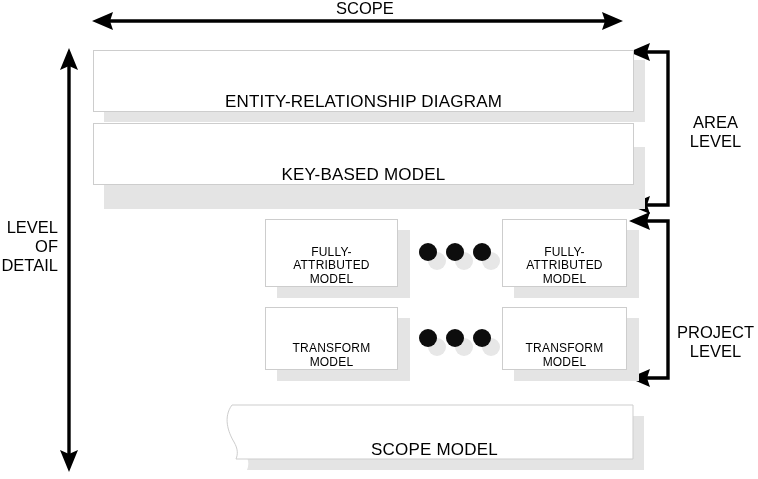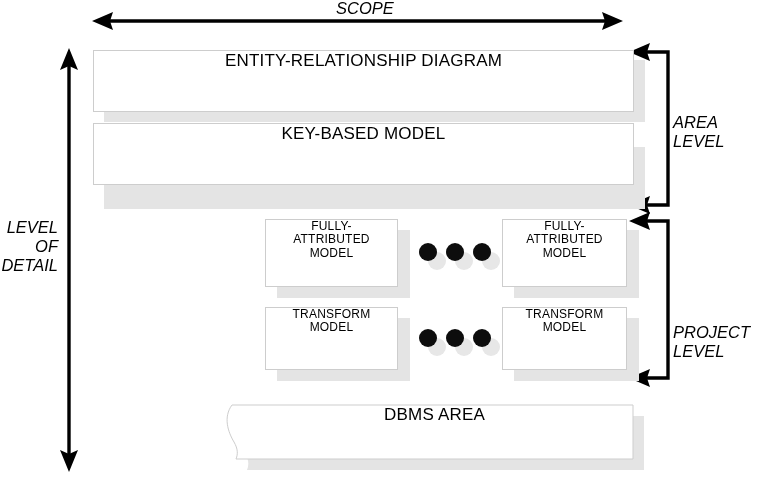--- a/index.html
+++ b/index.html
@@ -26,21 +26,21 @@
     height: 479px;
   }
 
   
   .box {
     position: absolute;
     background: #ffffff;
     border: 1px solid #cdcdcd;
     box-sizing: border-box;
     display: flex;
-    align-items: flex-start;
+    align-items: flex-end;
     justify-content: center;
     text-align: center;
     z-index: 3;
   }
   .box-shadow {
     position: absolute;
     background: #e4e4e4;
     z-index: 2;
   }
   .box-label {
@@ -57,24 +57,23 @@
   .small .box-label { font-size: 12px; }
 
   
   .axis-label {
     position: absolute;
     font-size: 16.5px;
     line-height: 1.14;
     white-space: pre-line;
     color: #000000;
     z-index: 5;
-    font-style: italic;
   }
   .axis-label.right-align { text-align: right; }
-  .axis-label.left-align  { text-align: left; }
+  .axis-label.left-align  { text-align: center; }
   .axis-label.center-align{ text-align: center; }
 
   
   .dots {
     position: absolute;
     z-index: 4;
     width: 78px;
     height: 30px;
   }
   .dot {
@@ -173,21 +172,21 @@
 MODEL</span>
   </div>
 
   <div class="box-shadow" style="left:514px; top:318px; width:125px; height:63px;"></div>
   <div class="box small" style="left:502px; top:307px; width:125px; height:63px;">
     <span class="box-label">TRANSFORM
 MODEL</span>
   </div>
 
   <div class="box wide" style="left:236px; top:405px; width:397px; height:54px; border:none; background:transparent;">
-    <span class="box-label">DBMS AREA</span>
+    <span class="box-label">SCOPE MODEL</span>
   </div>
 
   <div class="dots" style="left:417px; top:243px;">
     <span class="dot bg" style="left:11px;"></span>
     <span class="dot bg" style="left:38px;"></span>
     <span class="dot bg" style="left:65px;"></span>
     <span class="dot fg" style="left:2px;"></span>
     <span class="dot fg" style="left:29px;"></span>
     <span class="dot fg" style="left:56px;"></span>
   </div>

